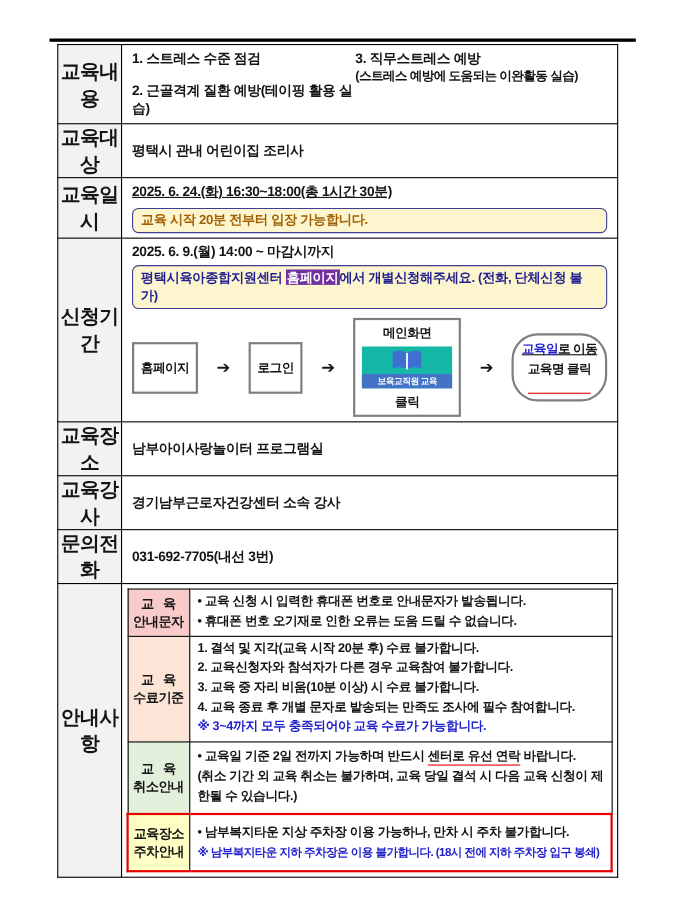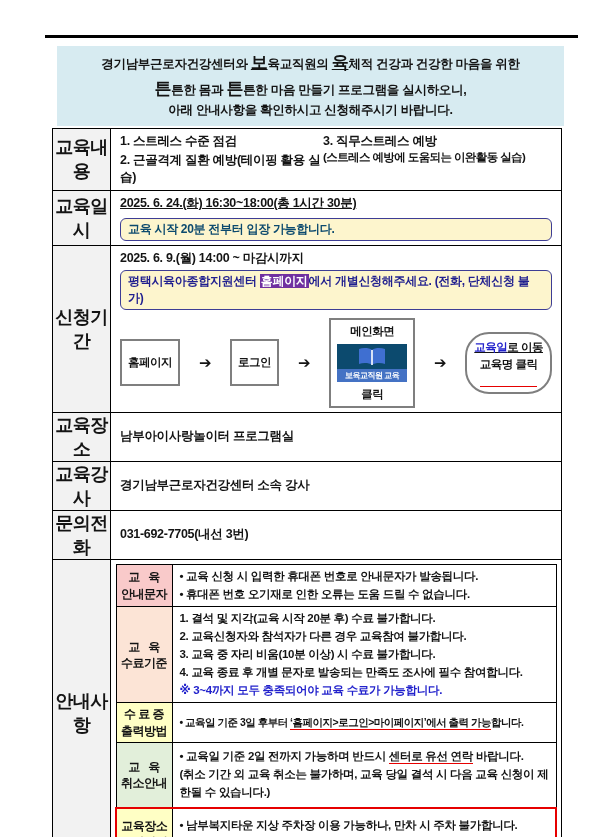--- a/index.html
+++ b/index.html
@@ -34,41 +34,41 @@
   td.lbl {
     width:58px; background:#f2f2f2; text-align:center; font-weight:bold;
     font-size:18px; letter-spacing:-0.5px; padding:0 1px;
   }
   td.cell { padding:4px 9px; font-size:12.5px; font-weight:bold; letter-spacing:-0.3px; }
 
   
   .content-grid { display:flex; width:100%; }
   .content-left { width:47%; }
   .content-right { width:53%; }
-  .content-left .item2 { margin-top:2px; }
+  .content-left .item2 { margin-top:12px; }
   .content-right .note { font-size:11.5px; letter-spacing:-0.6px; white-space:nowrap; }
 
   
   .notebox {
     display:block; background:#fdf5cd; border:1.5px solid #3d3d94; border-radius:6px;
-    color:#0c4a6e; font-weight:bold; font-size:12px; padding:2px 7px; letter-spacing:-0.3px;
+    color:#a16207; font-weight:bold; font-size:12px; padding:2px 7px; letter-spacing:-0.3px;
   }
   .date-u { text-decoration:underline; margin-bottom:6px; display:inline-block; }
   .hl-purple { background:#7030a0; color:#ffffff; padding:0 1px; }
   .navy { color:#201f8f; }
 
   
   .flow { display:flex; align-items:center; justify-content:space-between; margin-top:8px; }
   .stepbox {
     border:2.5px solid #7f7f7f; background:#fff; text-align:center;
     font-size:11.5px; font-weight:bold; letter-spacing:-0.5px;
     padding:14px 6px; white-space:nowrap;
   }
   .stepbox.wide { display:flex; align-items:center; gap:5px; padding:4px 6px;flex-direction:column; }
-  .tile { width:70px; background:#0c4a6e; display:flex; flex-direction:column; align-items:center; padding:3px 0 0; }
+  .tile { width:82px; background:#14b8a6; display:flex; flex-direction:column; align-items:center; padding:3px 0 0;font-family:Liberation Serif, serif; }
   .tile-label { background:#4472c4; color:#fff; font-size:8px; font-weight:bold; padding:1px 2px; margin-top:2px; width:100%; text-align:center; letter-spacing:-0.5px; }
   .arrow { font-size:15px; font-weight:bold; padding:0 1px; }
   .stepbox.last { padding:5px 7px; line-height:1.5;border-radius:24px; }
   .step4-l1 { text-decoration:underline; display:inline-block; }
   .step4-l1 .blue { color:#2222cc; }
   .step4-l2 { border-bottom:1.7px solid #e60000; display:inline-block; padding-bottom:12px; }
 
   
   td.info-cell { padding:4px; }
   table.sub { border-collapse:collapse; width:100%; table-layout:fixed; }
@@ -87,44 +87,43 @@
 </style>
 </head>
 <body>
 
 <div class="page">
 
   <div class="title-wrap">
     <div class="title-rule"></div>
   </div>
 
-  <div class="intro">
-    <div><span>경기남부근로자건강센터와 </span><span class="big u">보</span><span>육교직원의 </span><span class="big u">육</span><span>체적 건강과 건강한 마음을 위한</span></div>
-    <div><span class="big">튼</span><span>튼한 몸과 </span><span class="big">튼</span><span>튼한 마음 만들기 프로그램을 실시하오니,</span></div>
-    <div>아래 안내사항을 확인하시고 신청해주시기 바랍니다.</div>
-  </div>
 
   <table class="main">
     <tbody>
       <tr>
         <td class="lbl" style="height:62px;">교육내용</td>
         <td class="cell">
           <div class="content-grid">
             <div class="content-left">
               <div>1. 스트레스 수준 점검</div>
               <div class="item2">2. 근골격계 질환 예방(테이핑 활용 실습)</div>
             </div>
             <div class="content-right">
               <div>3. 직무스트레스 예방</div>
               <div class="note">(스트레스 예방에 도움되는 이완활동 실습)</div>
             </div>
           </div>
         </td>
       </tr>
 
+      <tr>
+        <td class="lbl" style="height:32px;">교육대상</td>
+        <td class="cell">평택시 관내 어린이집 조리사</td>
+      </tr>
 
       <tr>
         <td class="lbl" style="height:52px;">교육일시</td>
         <td class="cell">
           <span class="date-u">2025. 6. 24.(화) 16:30~18:00(총 1시간 30분)</span>
           <span class="notebox">교육 시작 20분 전부터 입장 가능합니다.</span>
         </td>
       </tr>
 
       <tr>
@@ -194,29 +193,20 @@
                 </td>
                 <td class="subcell">
                   <div>1. 결석 및 지각(교육 시작 20분 후) 수료 불가합니다.</div>
                   <div>2. 교육신청자와 참석자가 다른 경우 교육참여 불가합니다.</div>
                   <div>3. 교육 중 자리 비움(10분 이상) 시 수료 불가합니다.</div>
                   <div>4. 교육 종료 후 개별 문자로 발송되는 만족도 조사에 필수 참여합니다.</div>
                   <div class="bluetext">※ 3~4까지 모두 충족되어야 교육 수료가 가능합니다.</div>
                 </td>
               </tr>
               <tr>
-                <td class="sublbl bg-yellow" style="height:38px;">
-                  <div>수 료 증</div>
-                  <div>출력방법</div>
-                </td>
-                <td class="subcell">
-                  <div class="fit"><span>• 교육일 기준 3일 후부터 </span><span class="redu">‘홈페이지&gt;로그인&gt;마이페이지’에서 출력 가능</span><span>합니다.</span></div>
-                </td>
-              </tr>
-              <tr>
                 <td class="sublbl bg-green" style="height:66px;">
                   <div>교&nbsp;&nbsp;&nbsp;육</div>
                   <div>취소안내</div>
                 </td>
                 <td class="subcell">
                   <div><span>• 교육일 기준 2일 전까지 가능하며 반드시 </span><span class="redu">센터로 유선 연락</span><span> 바랍니다.</span></div>
                   <div>(취소 기간 외 교육 취소는 불가하며, 교육 당일 결석 시 다음 교육 신청이 제한될 수 있습니다.)</div>
                 </td>
               </tr>
               <tr class="park">

